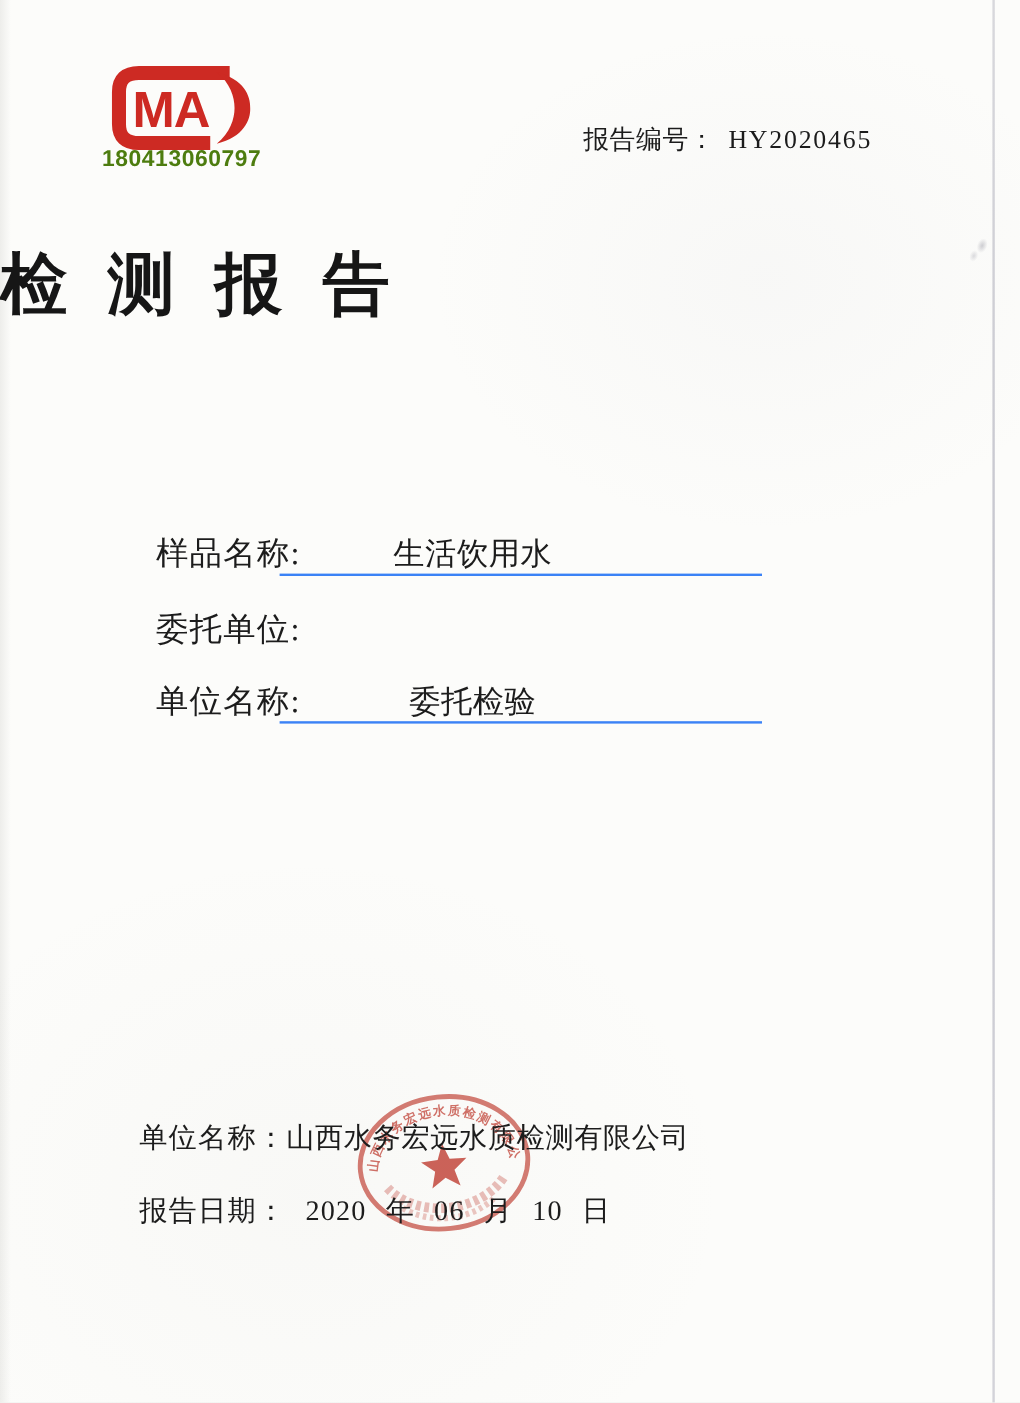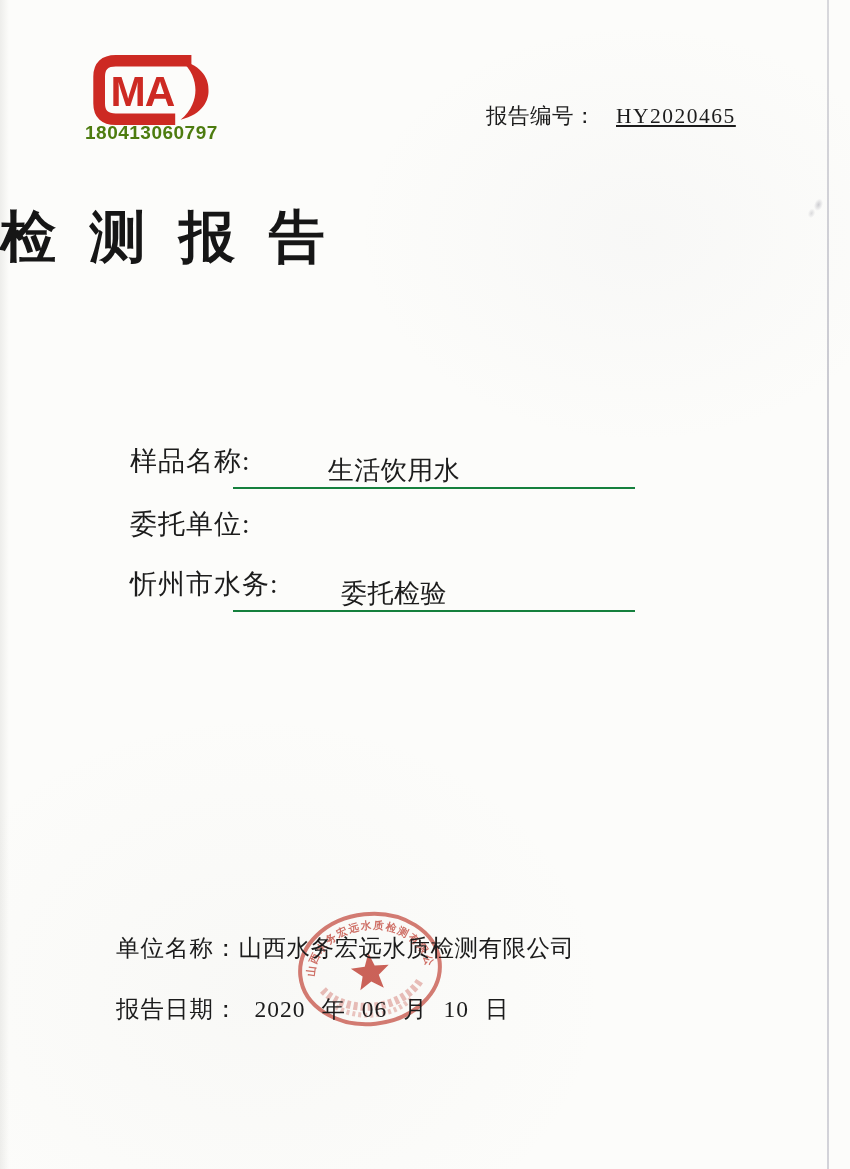--- a/index.html
+++ b/index.html
@@ -39,42 +39,41 @@
     font-family:"Liberation Sans","DejaVu Sans",sans-serif;
     font-weight:bold;font-size:19px;letter-spacing:0.5px;
     color:#4d7c0f;text-align:center;white-space:nowrap;
   }
 
   
   .report-no{
     position:absolute;left:486px;top:101px;
     font-size:21.5px;letter-spacing:0.5px;white-space:nowrap;
   }
-  .report-no .val{margin-left:20px;letter-spacing:1.5px;text-decoration:underline;}
+  .report-no .val{margin-left:11px;letter-spacing:1.5px;}
 
   
   .title{
     position:absolute;left:0;right:0;top:200px;
     text-align:left;
     font-family:"Liberation Sans","DejaVu Sans",sans-serif;
     font-weight:bold;font-size:56px;color:#161616;
     letter-spacing:2px;word-spacing:14px;white-space:pre;
   }
 
   
   .field-row{position:absolute;left:130px;width:520px;height:36px;white-space:nowrap;}
   .field-row .lbl{
     display:inline-block;vertical-align:bottom;
     font-size:27px;line-height:34px;letter-spacing:1px;
   }
   .field-row .line{
     position:absolute;left:103px;top:0;width:402px;height:34px;
-    border-bottom:2px solid #15803d;
+    border-bottom:2px solid #3b82f6;
     text-align:center;
-    margin-top:9px;
   }
   .field-row .val{
     display:inline-block;
     font-size:26px;line-height:36px;letter-spacing:0.5px;
   }
   .field-row .line.shift .val{transform:translateX(-40px);}
   .row-0{top:444px;}
   .row-1{top:507px;}
   .row-2{top:567px;}
 
@@ -118,21 +117,21 @@
   <div class="field-row row-0">
     <span class="lbl">样品名称:</span>
     <span class="line shift"><span class="val">生活饮用水</span></span>
   </div>
 
   <div class="field-row row-1">
     <span class="lbl">委托单位:</span>
   </div>
 
   <div class="field-row row-2">
-    <span class="lbl">忻州市水务:</span>
+    <span class="lbl">单位名称:</span>
     <span class="line shift"><span class="val">委托检验</span></span>
   </div>
 
   <svg class="stamp" viewBox="0 0 166 132" aria-hidden="true">
     <defs>
       <path id="stamp-arc" d="M 27 70 A 56 44 0 0 1 139 70"></path>
     </defs>
     <ellipse cx="83" cy="66" rx="70" ry="55" fill="none" stroke="#c23a2e" stroke-width="4" opacity="0.72"></ellipse>
     <text font-size="10.5" fill="#c23a2e" opacity="0.78" letter-spacing="1.5" font-family="Liberation Serif, DejaVu Serif, serif" font-weight="bold">
       <textPath href="#stamp-arc" startOffset="2">山西水务宏远水质检测有限公司</textPath>

